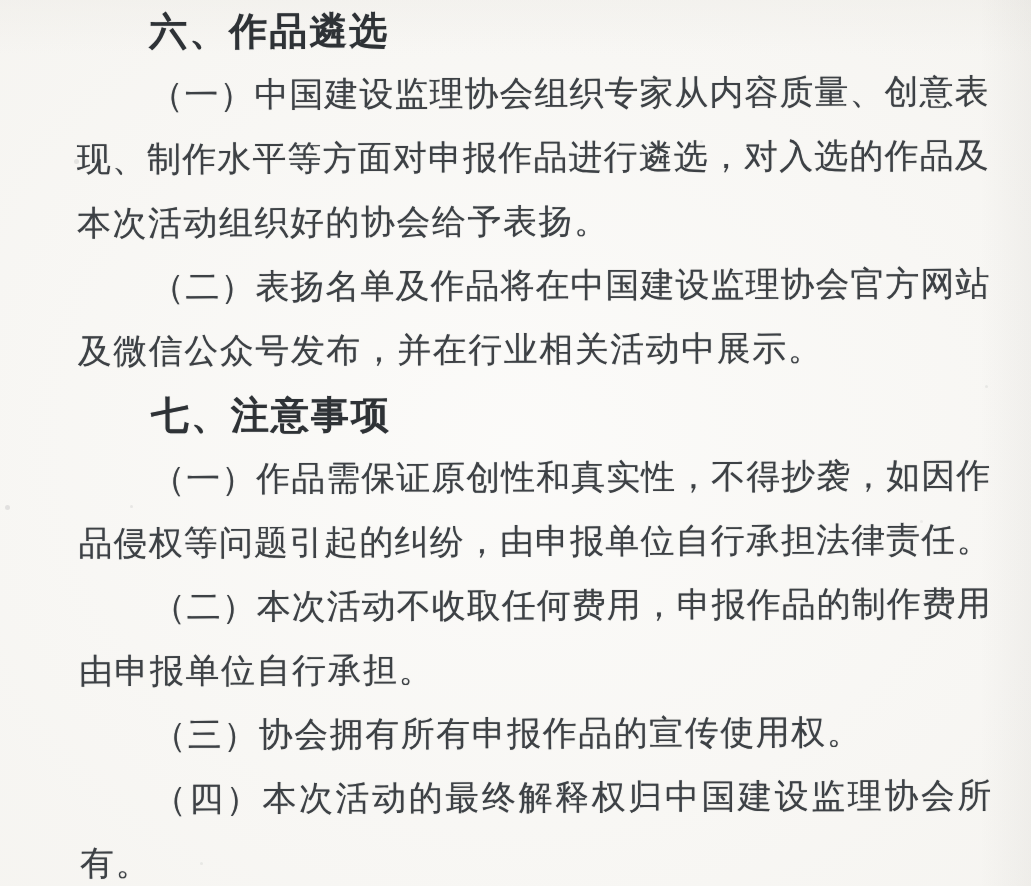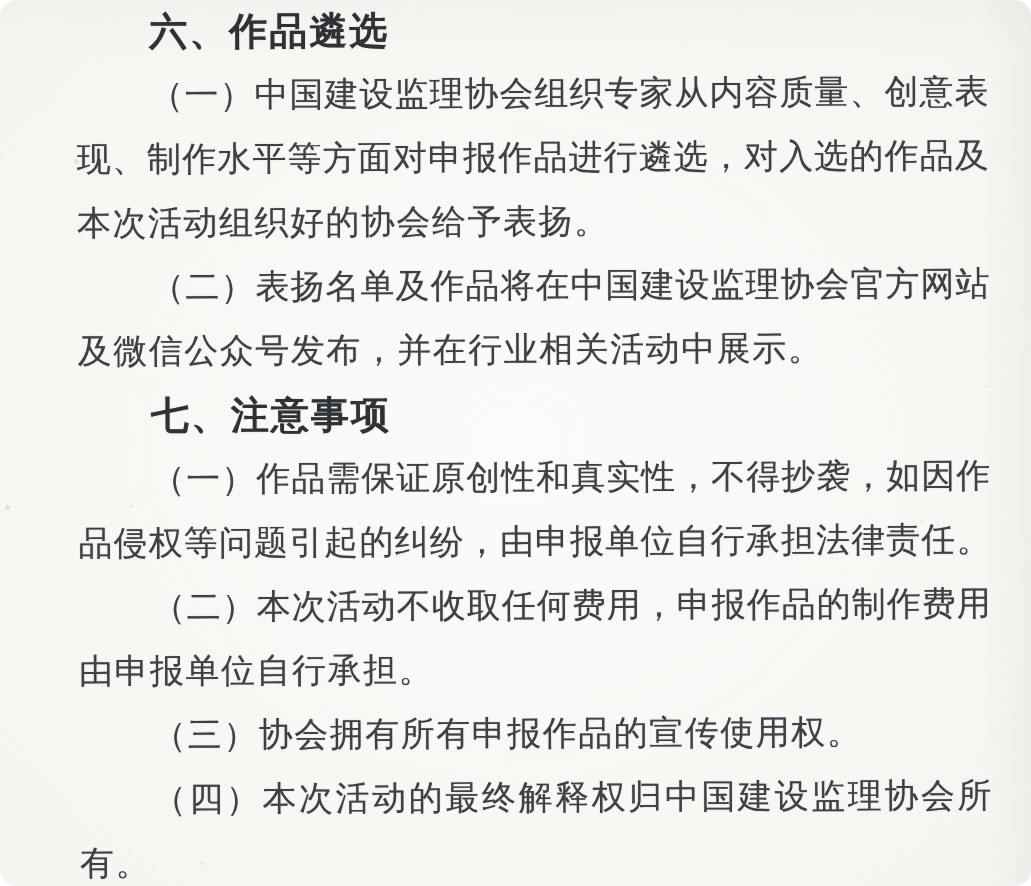--- a/index.html
+++ b/index.html
@@ -9,21 +9,20 @@
   #page {
     position: relative;
     width: 1031px;
     height: 886px;
     overflow: hidden;
     background-color: var(--page-bg, #f9f8f5);
     background-image:
       linear-gradient(to right, rgba(255,255,255,0) 95%, rgba(120,115,110,0.06) 100%),
       linear-gradient(to bottom, rgba(235,233,228,0.35) 0%, rgba(255,255,255,0) 6%),
       radial-gradient(ellipse at 50% 50%, rgba(255,255,255,0.4), rgba(236,234,229,0.25));
-    border-radius: 17px;
   }
   
   #page::after {
     content: "";
     position: absolute;
     left: 0; top: 0;
     width: 3px; height: 3px;
     border-radius: 50%;
     background: transparent;
     box-shadow:

